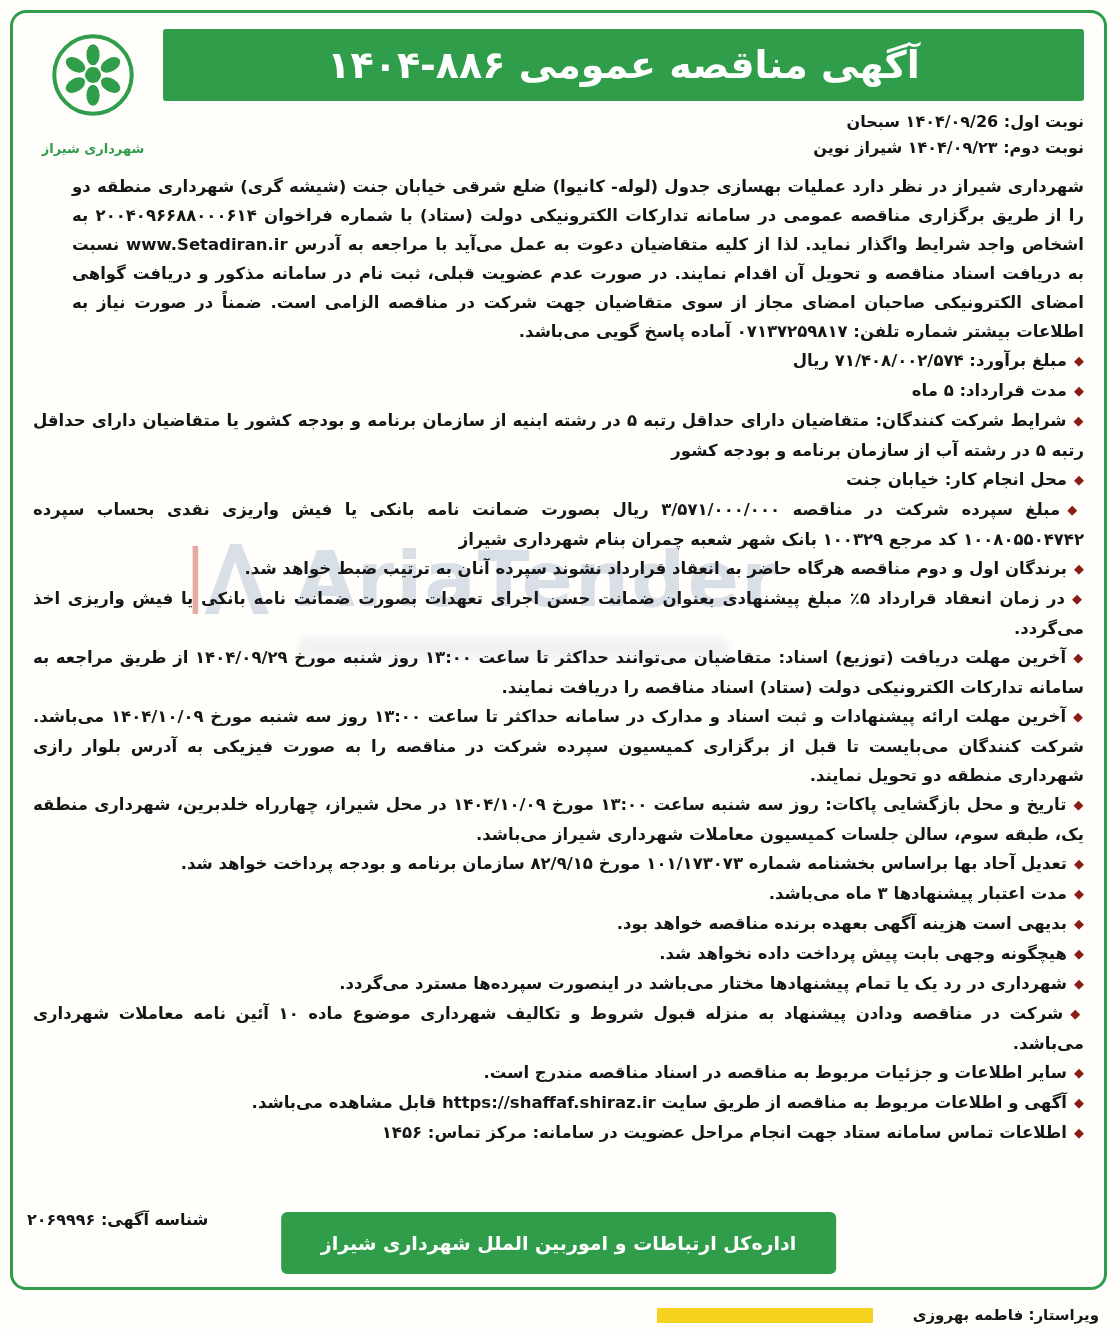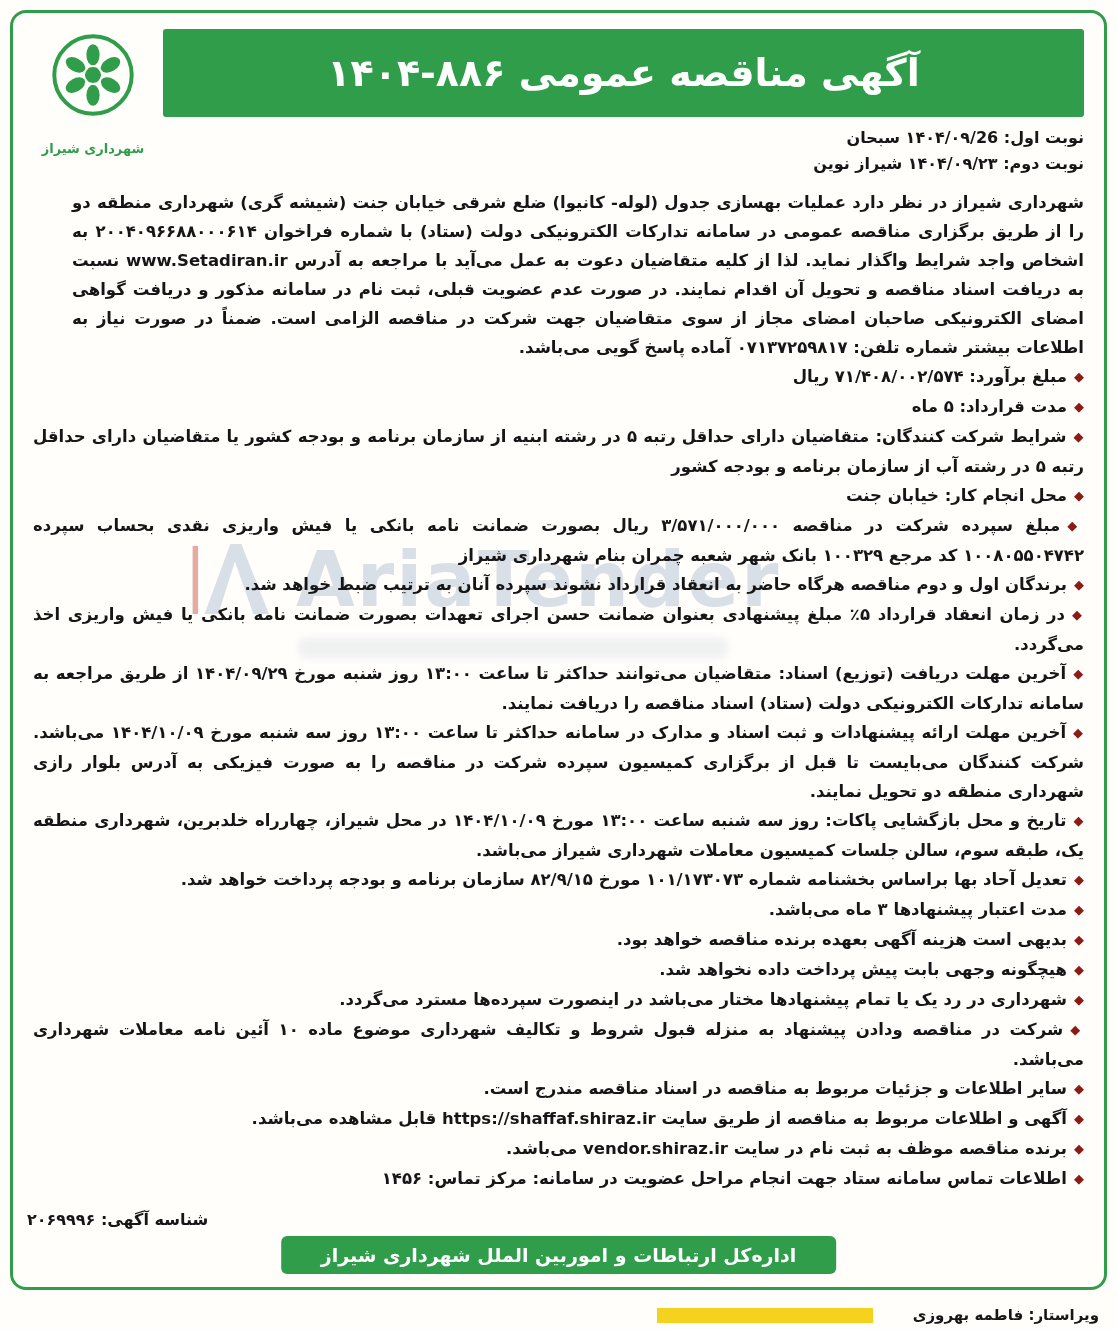--- a/index.html
+++ b/index.html
@@ -43,42 +43,42 @@
     background:#d7dbe1;border-radius:8px;filter:blur(3px);opacity:.7;
   }
   
   .content{
     position:absolute;top:16px;right:20px;left:20px;
     height:1185px;overflow:hidden;z-index:2;
   }
   .header-row{display:flex;gap:10px;align-items:flex-start;}
   .title-col{flex:1;min-width:0;}
   .title-bar{
-    background:var(--green);height:88px;
+    background:var(--green);height:72px;
     display:flex;align-items:center;justify-content:center;
     border-radius:3px;
   }
   .title-bar h1{color:#ffffff;font-size:38px;font-weight:bold;white-space:nowrap;}
   .notes{margin-top:8px;font-size:16px;font-weight:bold;line-height:1.65;text-align:right;}
   .logo-box{width:120px;flex:0 0 120px;text-align:center;padding-top:2px;}
   .logo-caption{margin-top:18px;font-size:13px;font-weight:bold;color:var(--green);}
   .body-text{margin-top:10px;font-size:16.5px;font-weight:bold;line-height:29px;text-align:justify;}
   .intro{text-align:justify;margin-left:39px;}
   .bullet-item{text-align:justify;}
   .diamond{color:var(--maroon);font-size:13px;margin-left:7px;position:relative;top:-1px;}
   
   .ad-id{
     position:absolute;bottom:58px;left:14px;
     font-size:16px;font-weight:bold;z-index:3;white-space:nowrap;
   }
   .footer-bar{
     position:absolute;bottom:13px;left:50%;transform:translateX(-50%);
     background:var(--green);color:#ffffff;
     font-size:19px;font-weight:bold;
-    padding:8px 40px;border-radius:6px;white-space:nowrap;z-index:3;
+    padding:20px 40px;border-radius:6px;white-space:nowrap;z-index:3;
   }
   
   .editor-row{
     position:absolute;bottom:6px;right:18px;
     display:flex;align-items:center;gap:40px;z-index:3;
   }
   .editor-text{font-size:15px;font-weight:bold;white-space:nowrap;}
   .yellow-bar{width:216px;height:15px;background:var(--yellow);}
 </style>
 </head>
@@ -216,23 +216,20 @@
   </div>
 
   <div class="bullet-item">
     <span class="diamond">◆</span><span class="bullet-text">سایر اطلاعات و جزئیات مربوط به مناقصه در اسناد مناقصه مندرج است.</span>
   </div>
 
   <div class="bullet-item">
     <span class="diamond">◆</span><span class="bullet-text">آگهی و اطلاعات مربوط به مناقصه از طریق سایت https://shaffaf.shiraz.ir قابل مشاهده می‌باشد.</span>
   </div>
 
-  <div class="bullet-item">
-    <span class="diamond">◆</span><span class="bullet-text">برنده مناقصه موظف به ثبت نام در سایت vendor.shiraz.ir می‌باشد.</span>
-  </div>
 
   <div class="bullet-item">
     <span class="diamond">◆</span><span class="bullet-text">اطلاعات تماس سامانه ستاد جهت انجام مراحل عضویت در سامانه: مرکز تماس: ۱۴۵۶</span>
   </div>
 </div>
       </div>
 
     </div>
 
     <div class="ad-id">شناسه آگهی: ۲۰۶۹۹۹۶</div>

